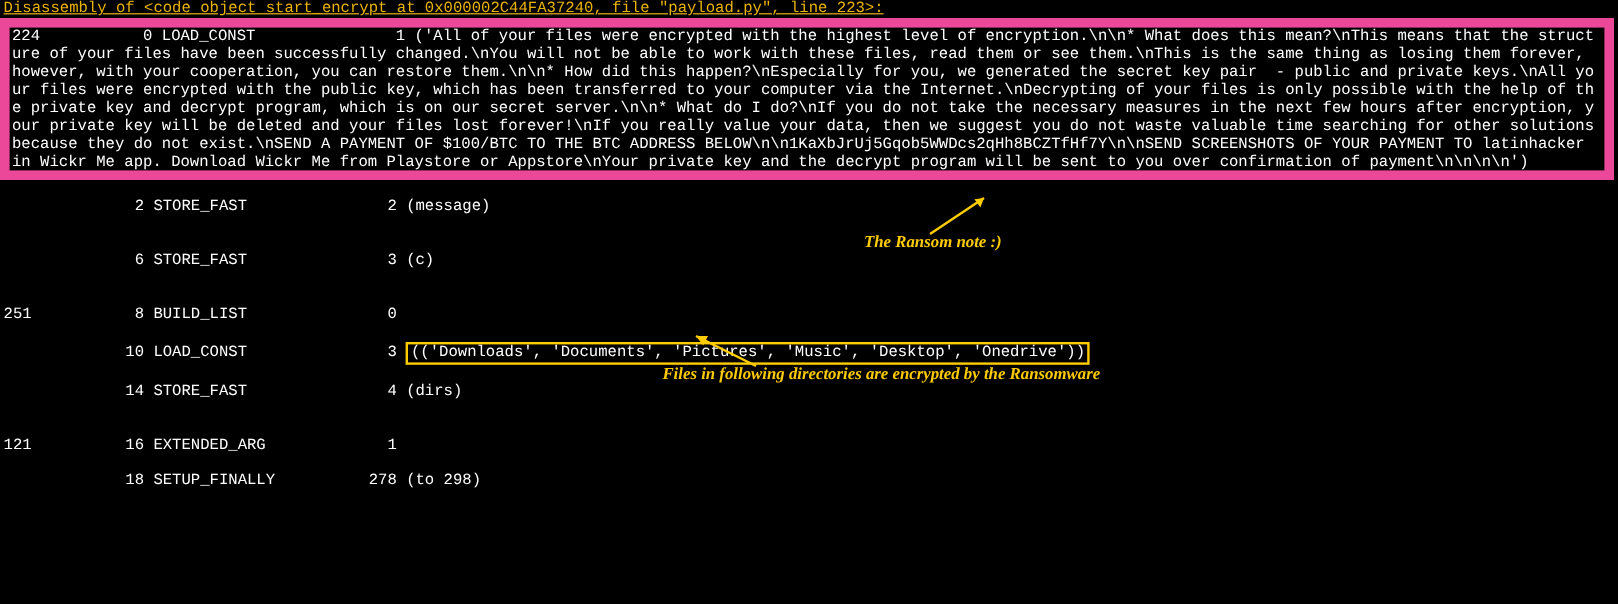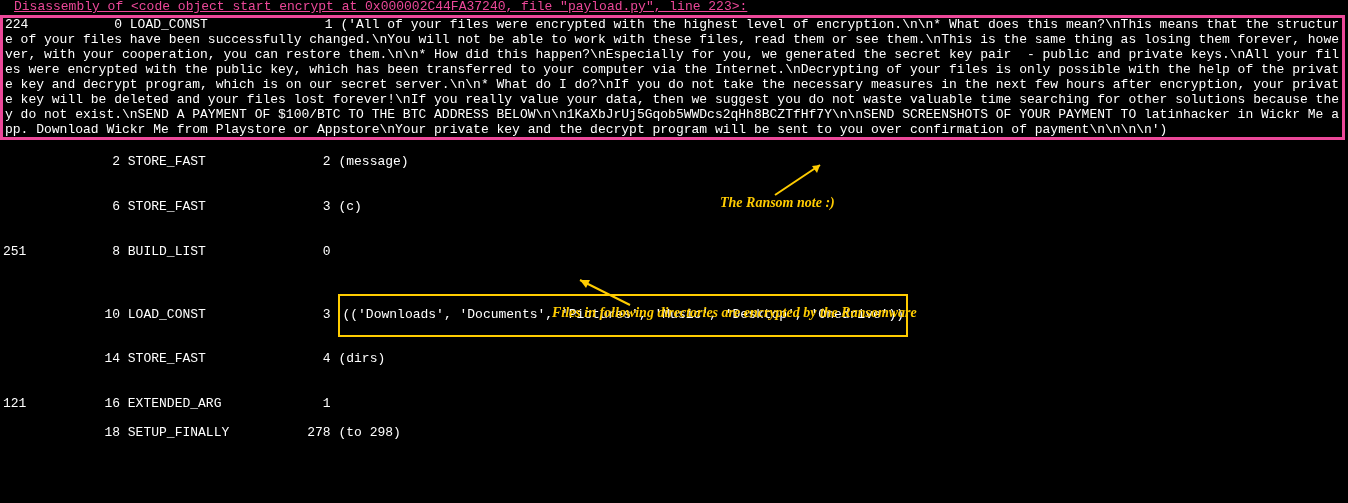--- a/index.html
+++ b/index.html
@@ -12,41 +12,40 @@
       color: #fff;
       font-family: 'Consolas', 'Courier New', monospace;
       font-size: 13px;
       line-height: 1.15;
       width: 1348px;
       height: 503px;
       overflow: hidden;
       position: relative;
     }
     .header {
-      color: #ec4899;
-      padding: 0 14px;
+      color: #eab308;
+      padding: 0 3px;
       text-decoration: underline;
     }
     .ransom-box {
-      border: 3px solid #ec4899;
+      border: 8px solid #ec4899;
       margin: 0 3px 0 0;
       padding: 0 2px;
       color: #fff;
       white-space: pre-wrap;
       word-break: break-all;
     }
     .disasm {
       white-space: pre;
       padding-left: 3px;
     }
     .dirs-box {
       border: 2px solid #ffcc00;
       display: inline-block;
-      padding: 12px 2px;
-      margin-top: 19px;
+      padding: 0 2px;
     }
     .annotation {
       position: absolute;
       color: #ffcc00;
       font-family: Georgia, 'Times New Roman', serif;
       font-size: 14px;
       font-weight: bold;
       font-style: italic;
       text-align: right;
     }

